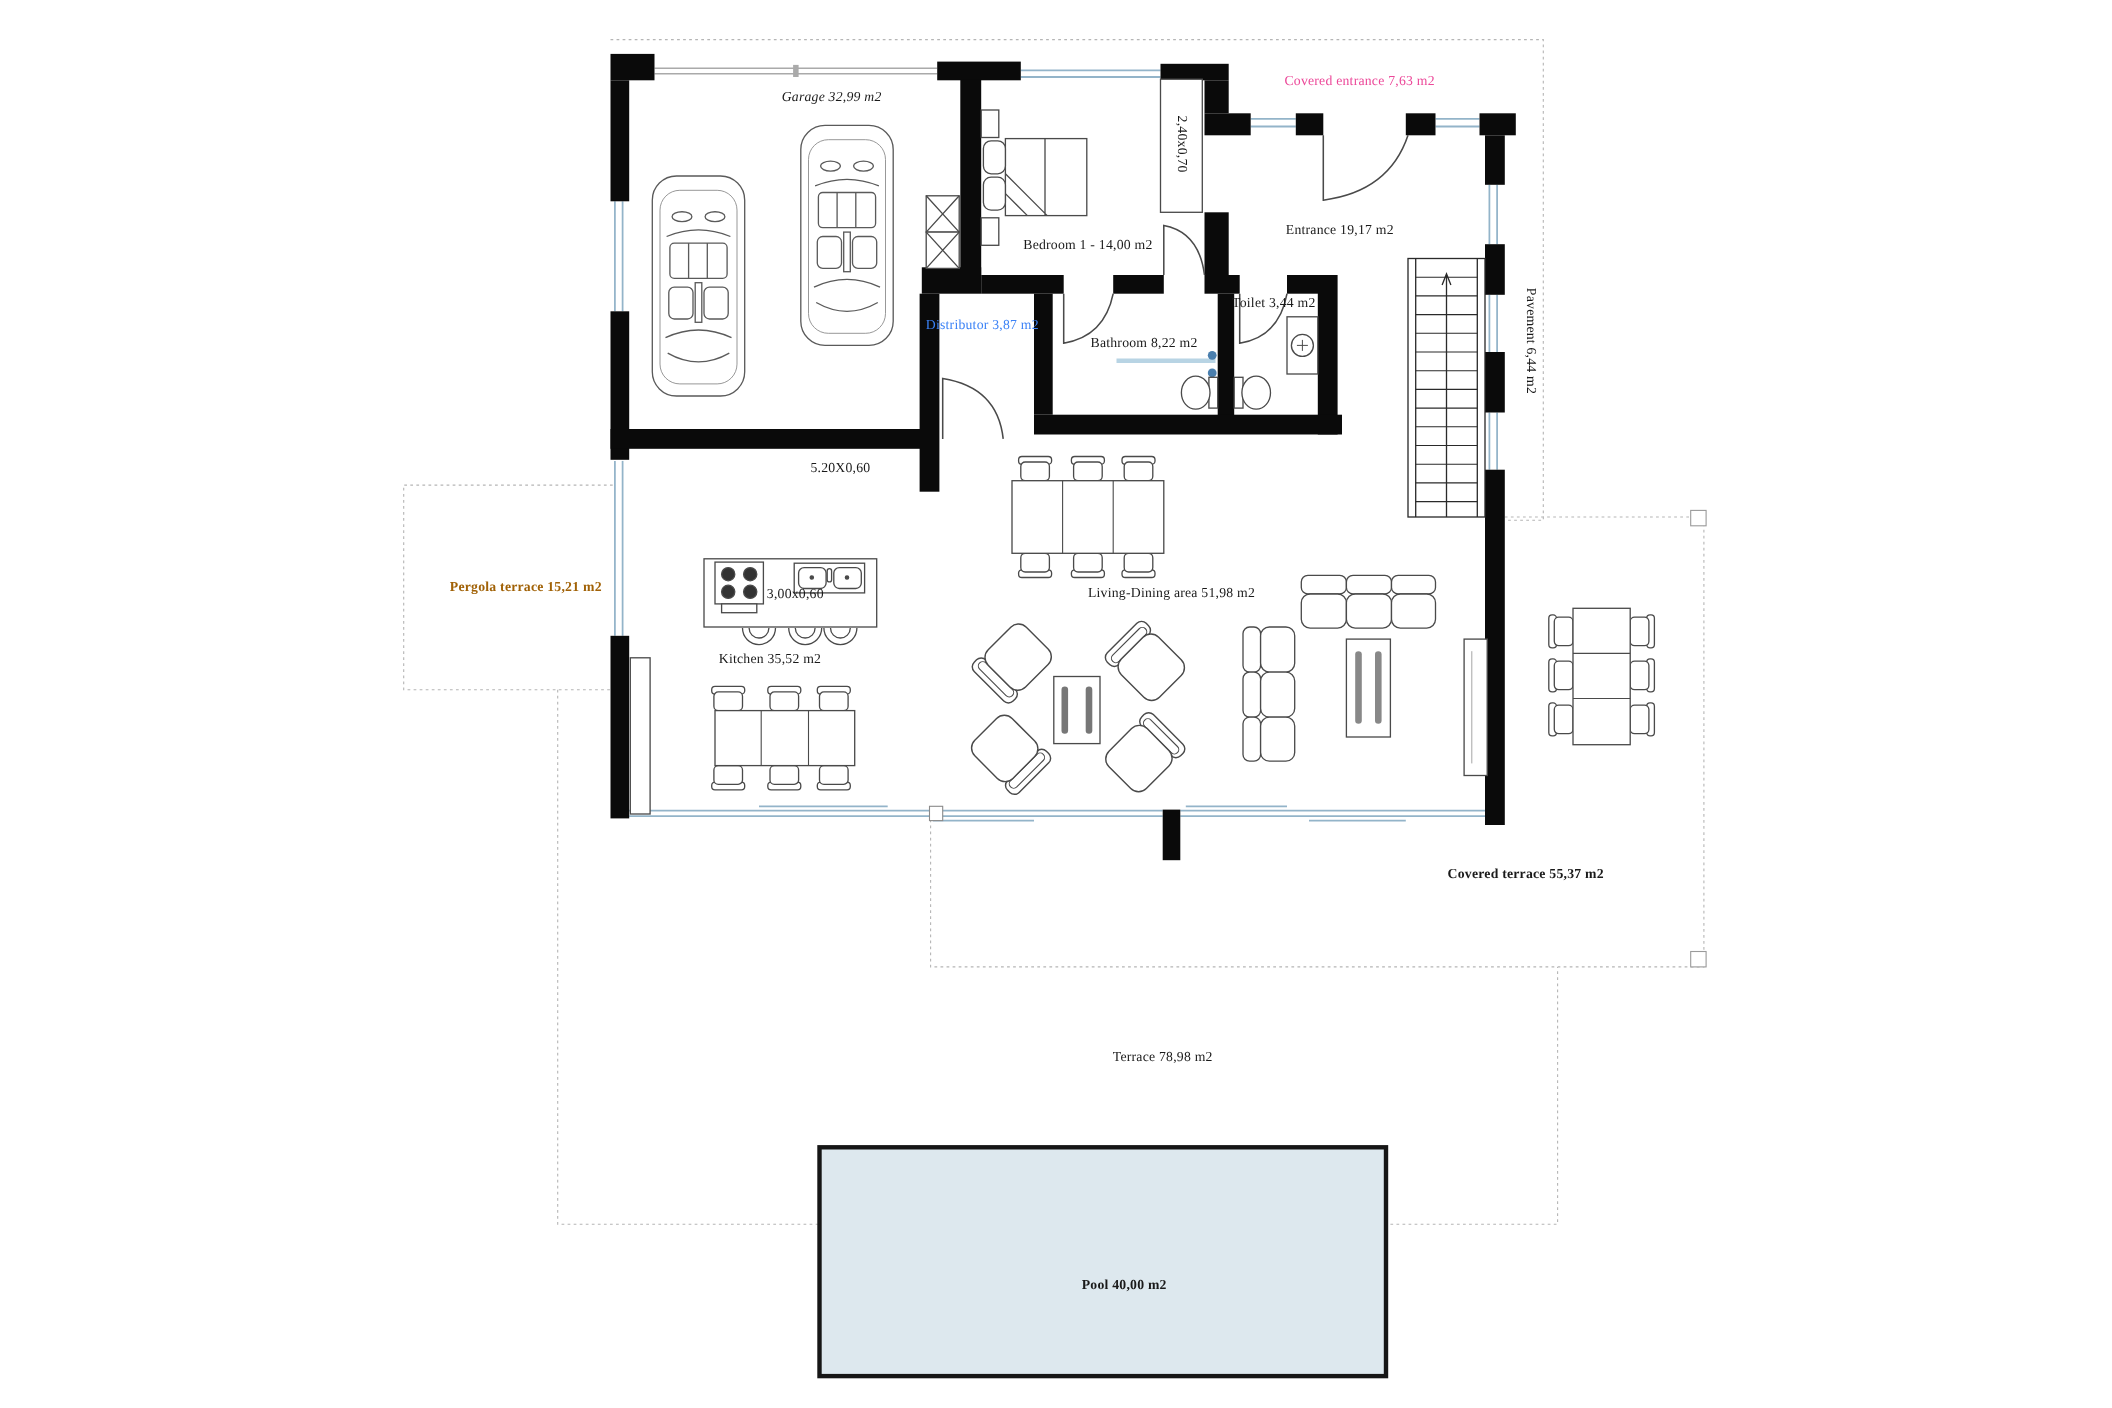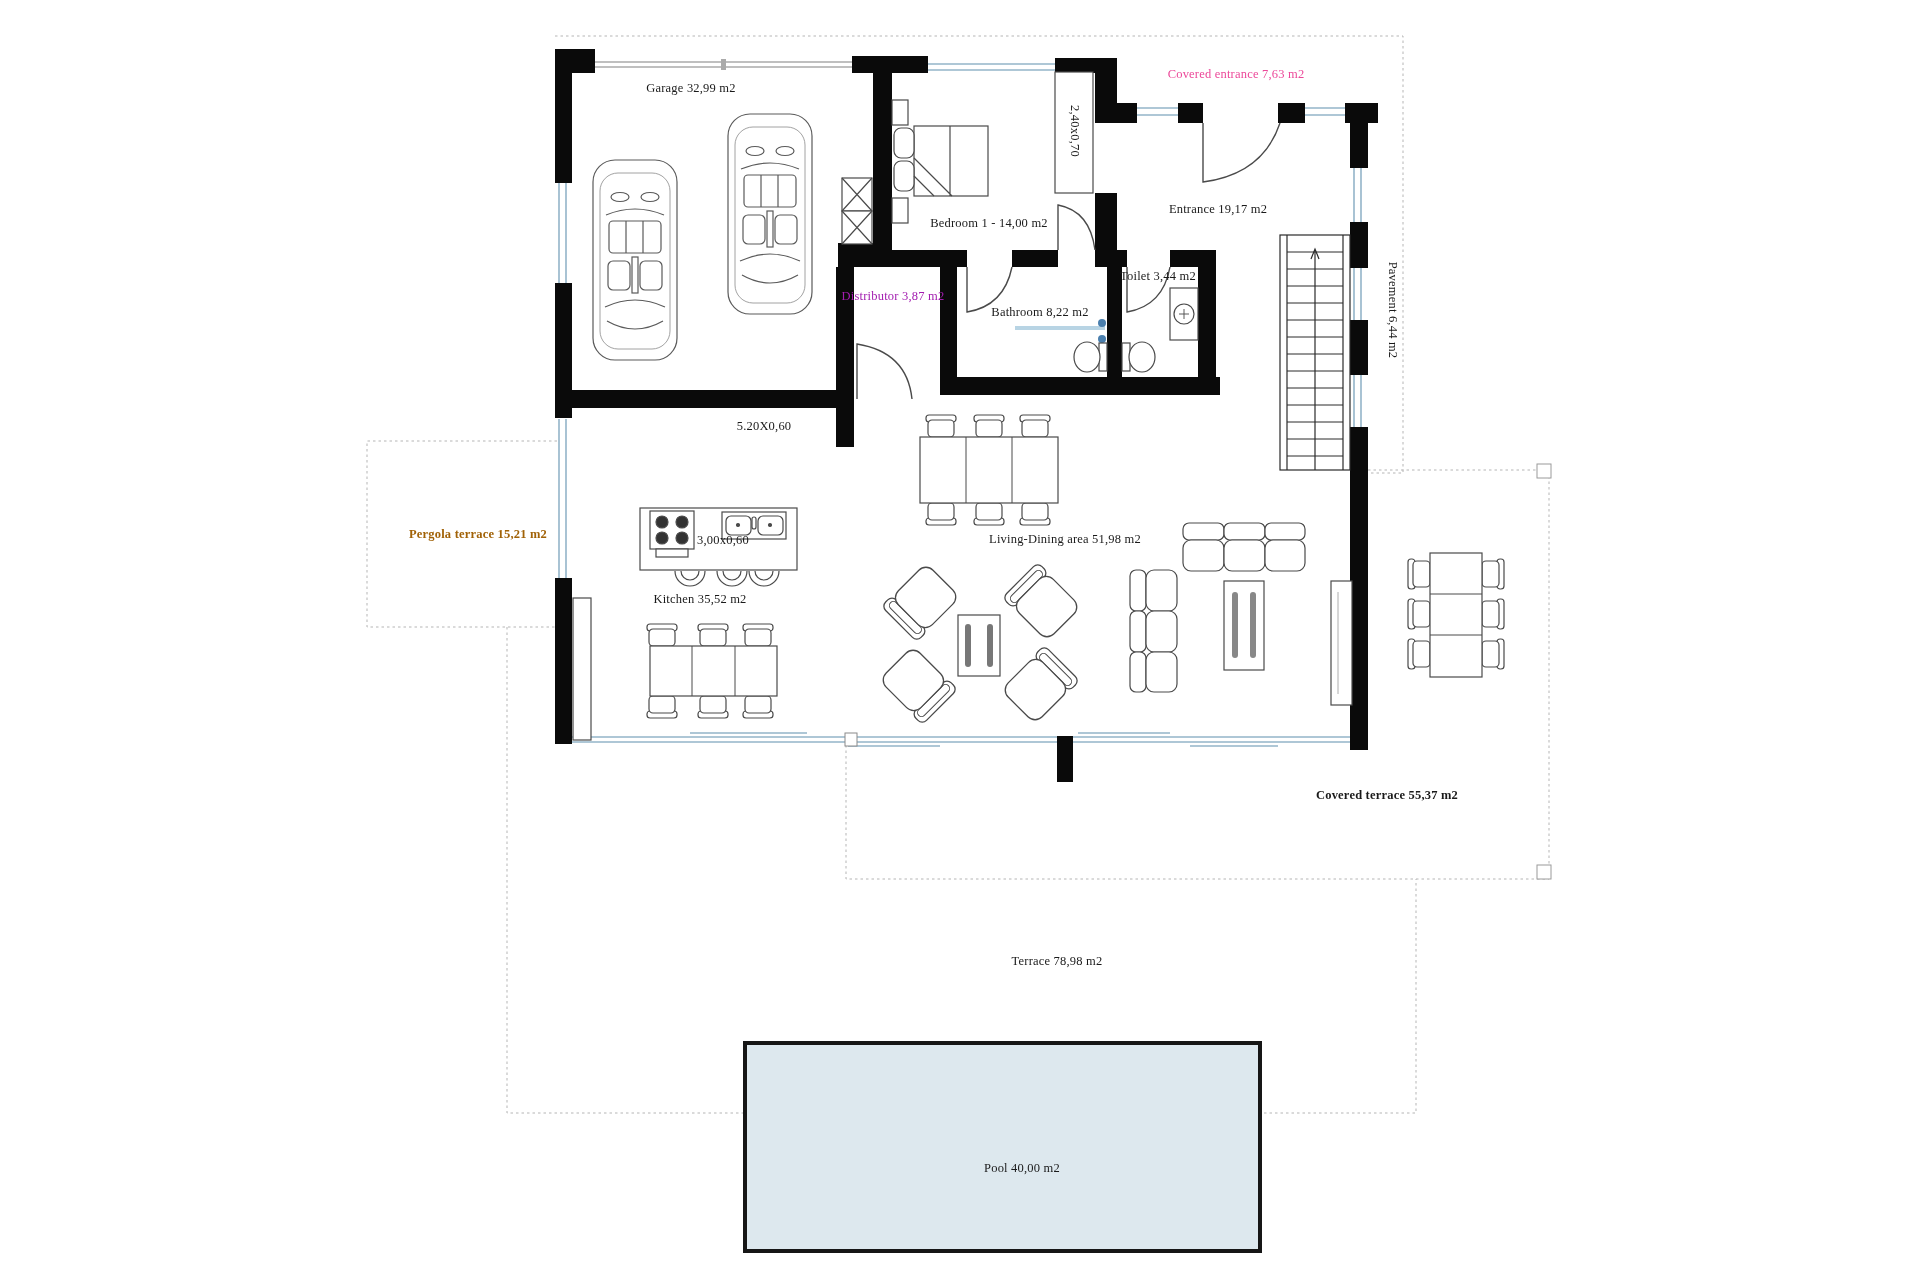--- a/index.html
+++ b/index.html
@@ -296,32 +296,32 @@
     <use href="#chair" transform="translate(1491,654) rotate(90)"></use>
     <rect x="1430" y="553" width="52" height="124" fill="#fff" stroke="#4a4a4a" stroke-width="1.2"></rect>
     <line x1="1430" y1="594" x2="1482" y2="594" stroke="#4a4a4a" stroke-width="1"></line>
     <line x1="1430" y1="635" x2="1482" y2="635" stroke="#4a4a4a" stroke-width="1"></line>
   </g>
 
   <rect x="745" y="1043" width="515" height="208" fill="#dde8ee" stroke="#161616" stroke-width="4"></rect>
 </svg>
 
 <div class="labels">
-      <div class="plan-label" style="left: 691px; top: 88px; color: rgb(26, 26, 26);">Garage 32,99 m2</div>
+      <div class="plan-label" style="left: 756px; top: 88px; color: rgb(26, 26, 26); font-style: italic;">Garage 32,99 m2</div>
       <div class="plan-label" style="left: 1236px; top: 74px; color: #ec4899;">Covered entrance 7,63 m2</div>
       <div class="plan-label vertical" style="left: 1074px; top: 131px; color: rgb(26, 26, 26);">2,40x0,70</div>
       <div class="plan-label" style="left: 989px; top: 223px; color: rgb(26, 26, 26);">Bedroom 1 - 14,00 m2</div>
       <div class="plan-label" style="left: 1218px; top: 209px; color: rgb(26, 26, 26);">Entrance 19,17 m2</div>
-      <div class="plan-label" style="left: 893px; top: 296px; color: #a21caf;">Distributor 3,87 m2</div>
+      <div class="plan-label" style="left: 893px; top: 296px; color: #3b82f6;">Distributor 3,87 m2</div>
       <div class="plan-label" style="left: 1158px; top: 276px; color: rgb(26, 26, 26);">Toilet 3,44 m2</div>
       <div class="plan-label" style="left: 1040px; top: 312px; color: rgb(26, 26, 26);">Bathroom 8,22 m2</div>
       <div class="plan-label vertical" style="left: 1392px; top: 310px; color: rgb(26, 26, 26);">Pavement 6,44 m2</div>
       <div class="plan-label" style="left: 717px; top: 426px; color: rgb(26, 26, 26); margin-left: 47px;">5.20X0,60</div>
       <div class="plan-label" style="left: 478px; top: 534px; color: #a16207; font-weight: bold;">Pergola terrace 15,21 m2</div>
       <div class="plan-label" style="left: 723px; top: 540px; color: rgb(26, 26, 26);">3,00x0,60</div>
       <div class="plan-label" style="left: 700px; top: 599px; color: rgb(26, 26, 26);">Kitchen 35,52 m2</div>
       <div class="plan-label" style="left: 1065px; top: 539px; color: rgb(26, 26, 26);">Living-Dining area 51,98 m2</div>
       <div class="plan-label" style="left: 1387px; top: 795px; color: rgb(26, 26, 26); font-weight: bold;">Covered terrace 55,37 m2</div>
       <div class="plan-label" style="left: 1057px; top: 961px; color: rgb(26, 26, 26);">Terrace 78,98 m2</div>
-      <div class="plan-label" style="left: 1022px; top: 1168px; color: rgb(26, 26, 26);">Pool 40,00 m2</div>
+      <div class="plan-label" style="left: 1022px; top: 1168px; color: rgb(26, 26, 26); font-weight: bold;">Pool 40,00 m2</div>
     </div>
 
 </div>
 
 </body></html>

